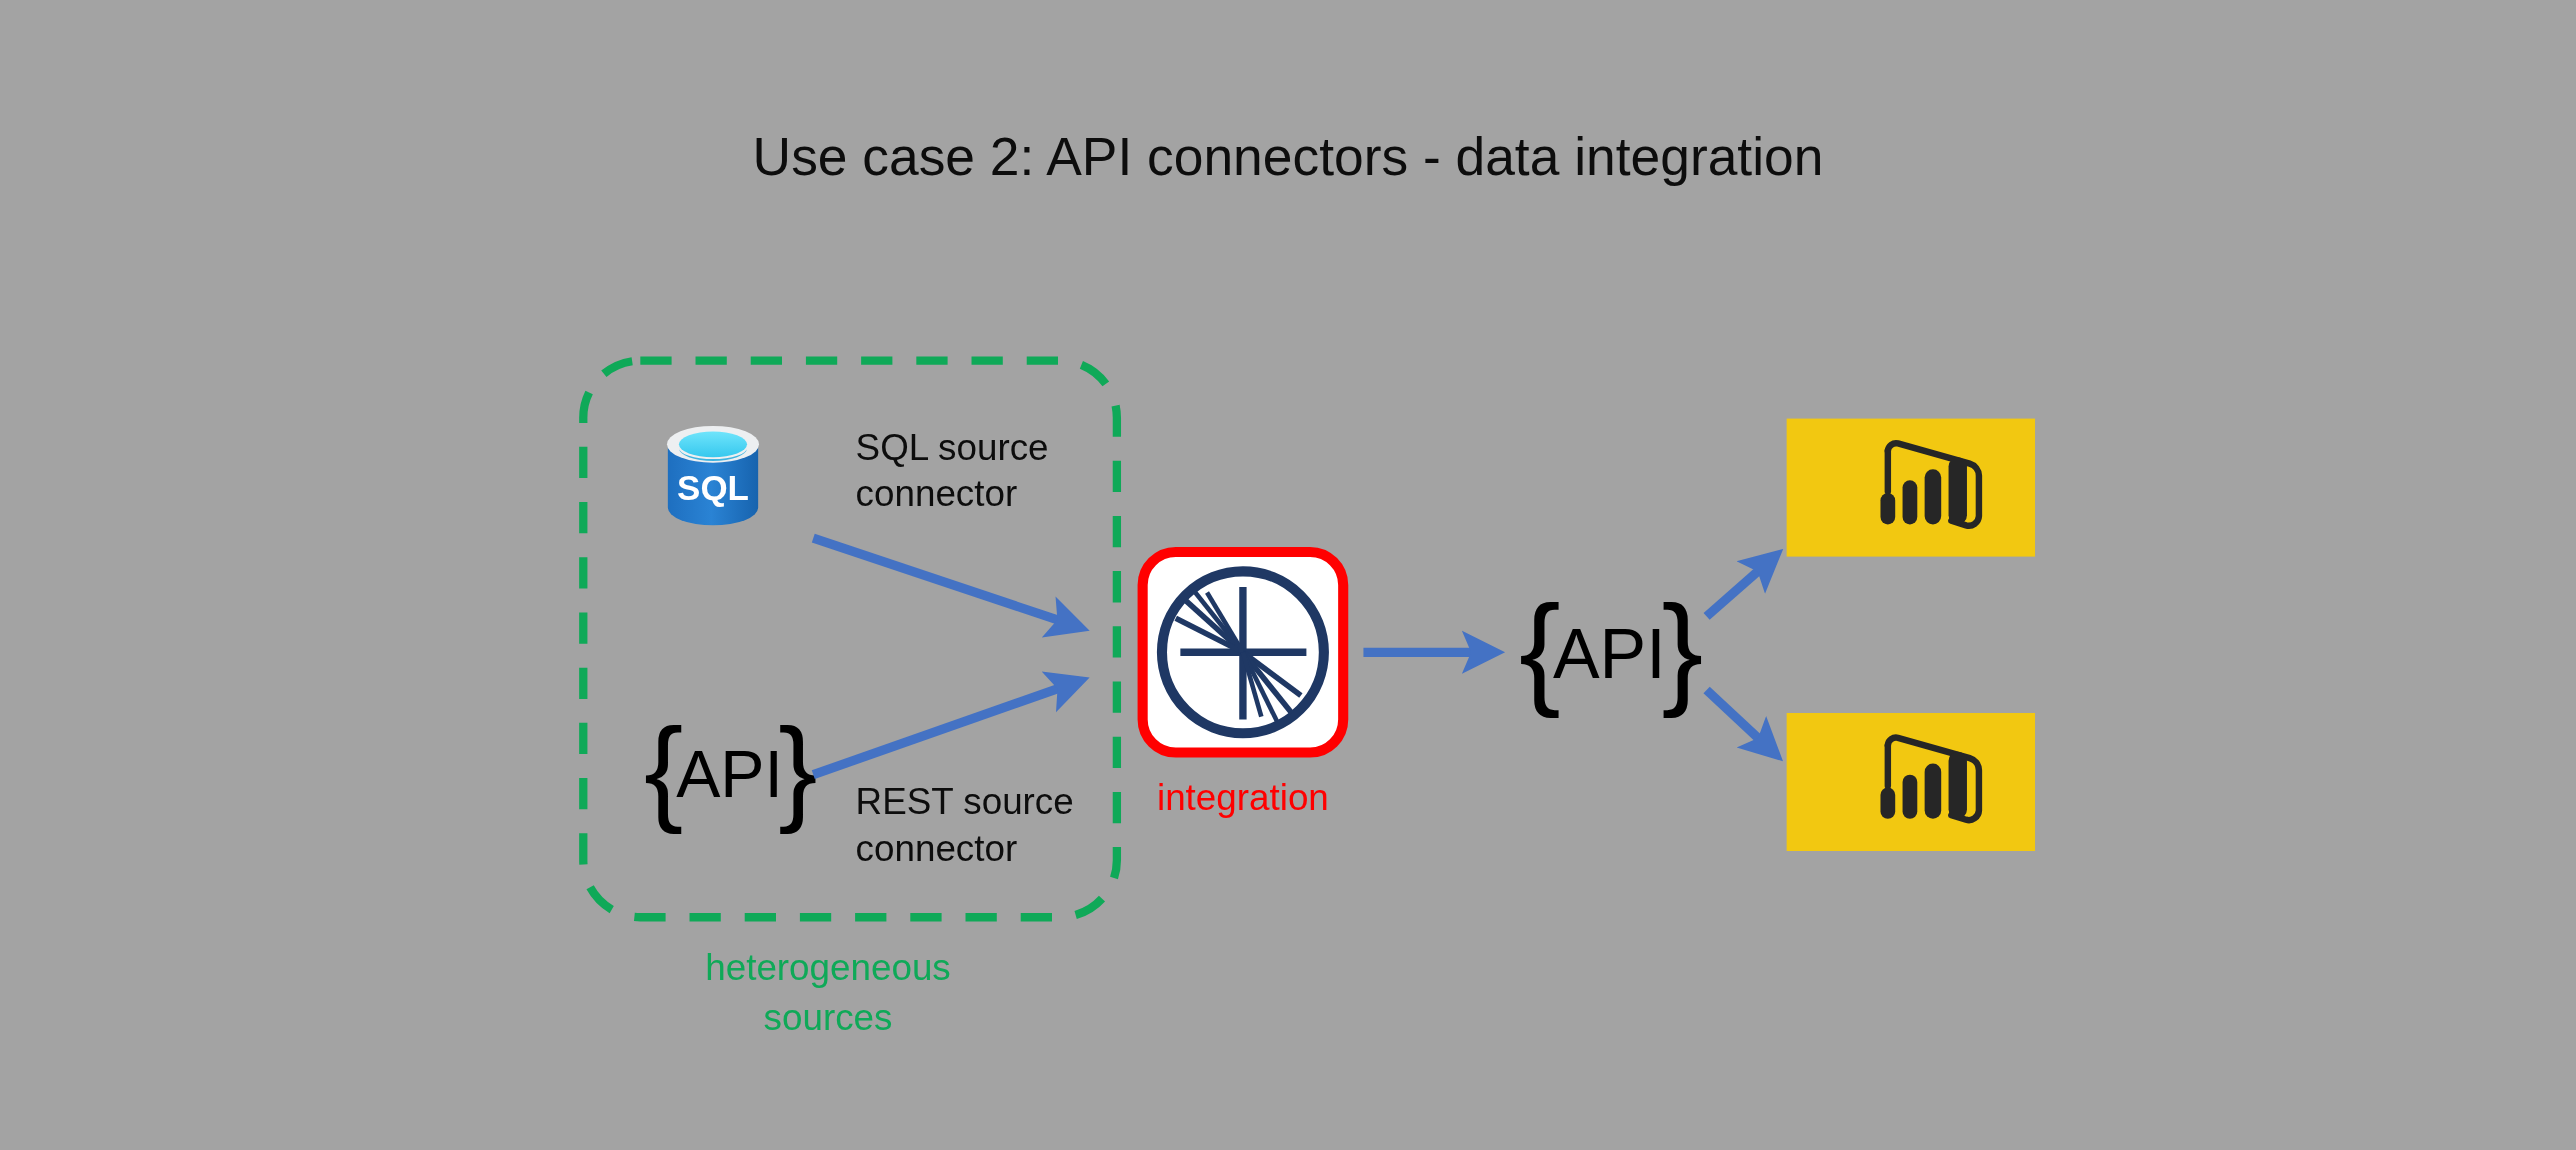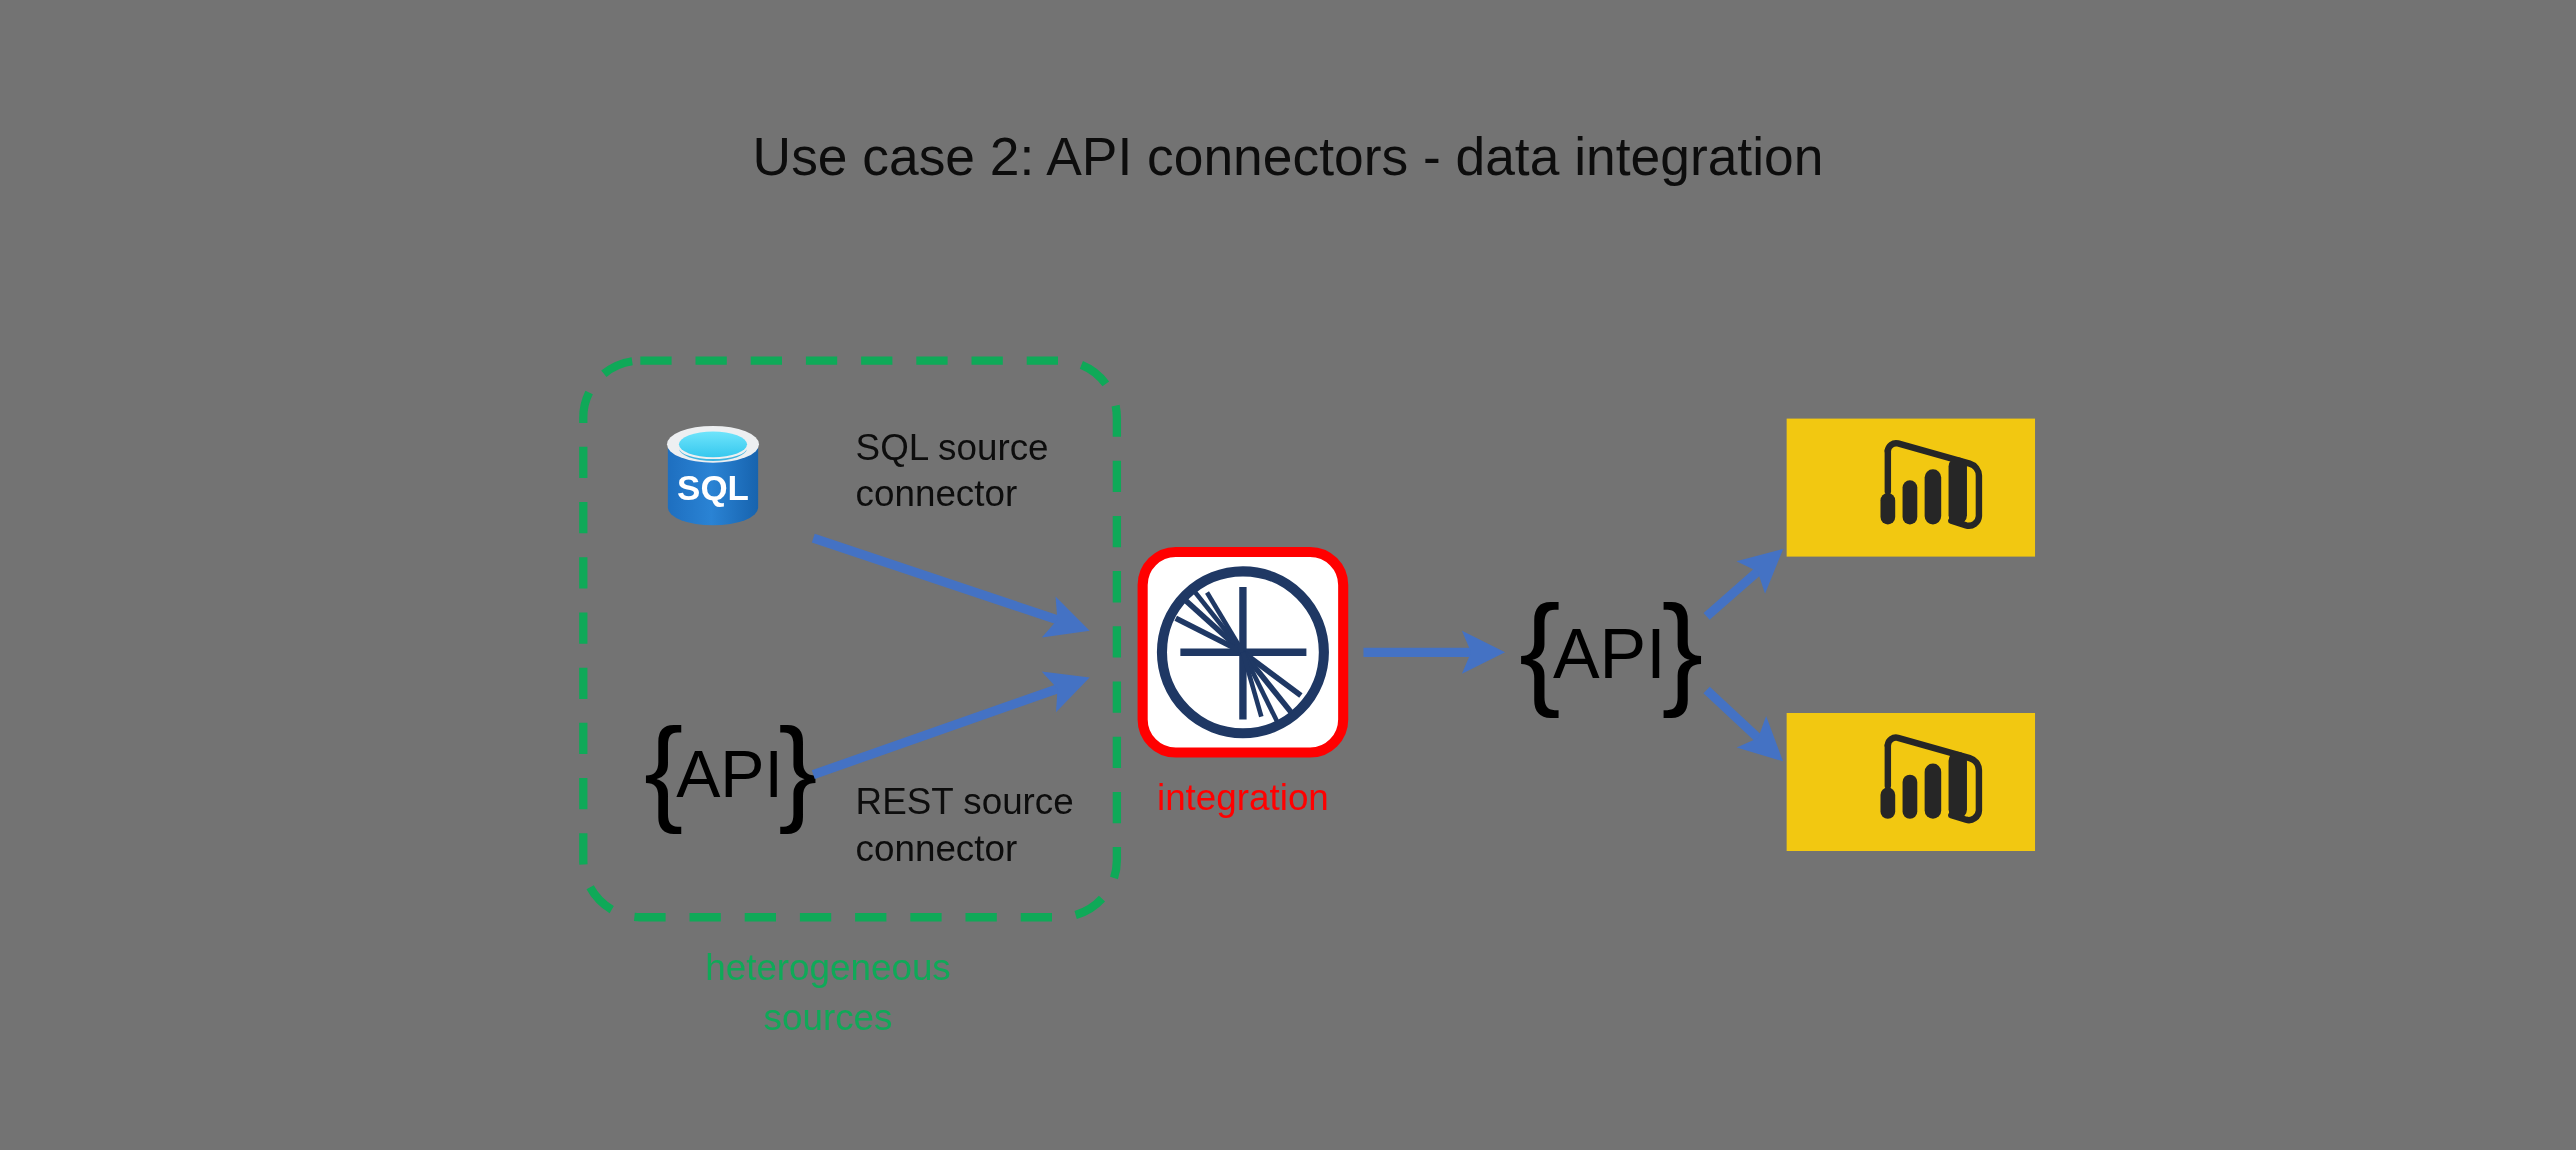--- a/index.html
+++ b/index.html
@@ -10,21 +10,21 @@
   body {
     width: 2576px;
     height: 1150px;
     font-family: "Liberation Sans", sans-serif;
     overflow: hidden;
   }
   #canvas {
     position: relative;
     width: 2576px;
     height: 1150px;
-    background: #737373;
+    background: #a3a3a3;
   }
   #diagram-svg {
     position: absolute;
     left: 0;
     top: 0;
     width: 2576px;
     height: 1150px;
   }
   .ttl {
     font-family: "Liberation Sans", sans-serif;

